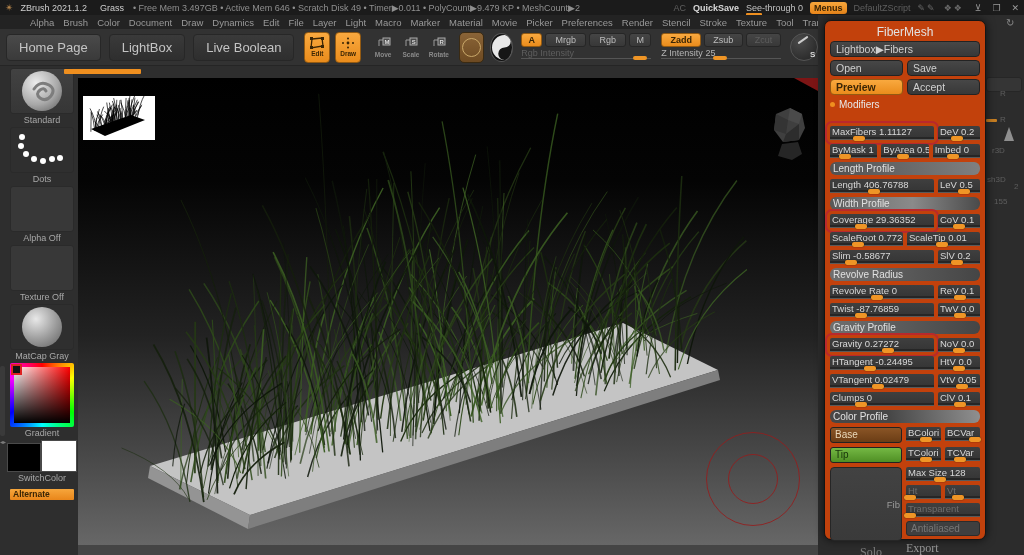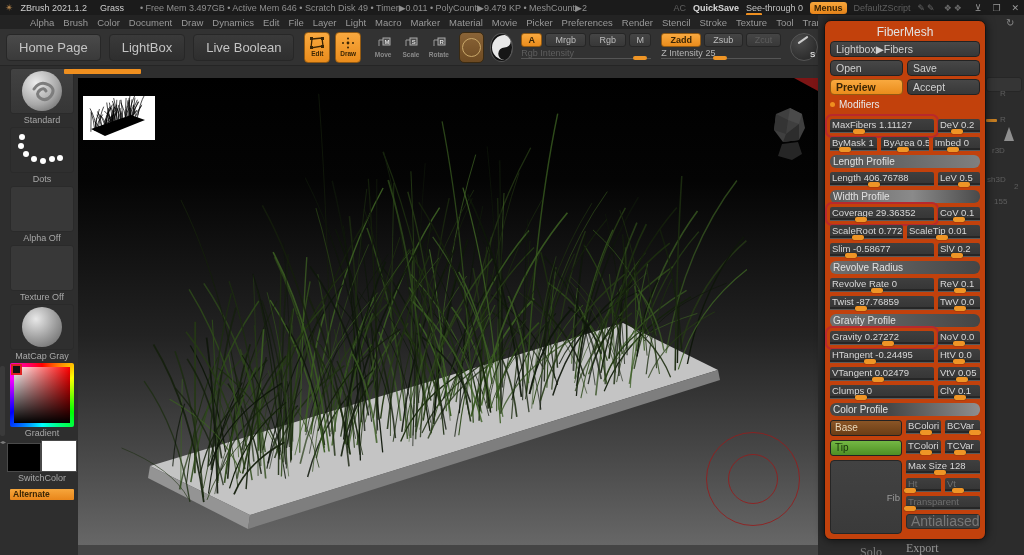--- a/index.html
+++ b/index.html
@@ -8,21 +8,21 @@
     background:#2e2e2e;color:#c8c8c8;
     font-family:"Liberation Sans",sans-serif;
     -webkit-font-smoothing:antialiased;
   }
   
   .titlebar{position:absolute;left:0;top:0;width:1024px;height:15px;background:#1b1b1b;
     display:flex;align-items:center;font-size:9px;color:#b0b0b0;padding:0 5px;box-sizing:border-box;gap:7px;}
   .titlebar .logo{color:#b3834a;font-size:10px;}
   .titlebar .app{color:#cfcfcf;}
   .titlebar .doc{color:#cfcfcf;margin-left:6px;}
-  .titlebar .stats{color:#8f8f8f;margin-left:9px;}
+  .titlebar .stats{color:#8f8f8f;margin-left:2px;}
   .titlebar .spacer{flex:1;}
   .titlebar .dim{color:#5f5f5f;}
   .titlebar .qs{color:#d8d8d8;font-weight:bold;}
   .titlebar .seethru{color:#c2c2c2;position:relative;}
   .titlebar .seethru .st-thumb{position:absolute;left:0;bottom:-3px;width:16px;height:3px;background:#ef8f1f;border-radius:1px;}
   .titlebar .menus-btn{background:linear-gradient(#f6a63c,#e9861a);color:#3a2505;font-weight:bold;
     border-radius:3px;padding:1px 4px;}
   .titlebar .tico{color:#6a6a6a;font-size:9px;letter-spacing:2px;}
   .titlebar .winctl{color:#9a9a9a;font-size:9px;margin-left:4px;}
   
@@ -104,21 +104,21 @@
   
   .fm{position:absolute;left:824px;top:20px;width:162px;height:520px;background:#c2410c;
     border:1px solid #141414;border-radius:7px;box-shadow:0 0 10px rgba(0,0,0,.65);
     padding:4px 5px;box-sizing:border-box;font-size:10px;}
   .fm-title{font-size:12px;color:#e2e2e2;text-align:center;height:16px;line-height:15px;}
   .fm-btn{background:linear-gradient(#474747,#383838);border:1px solid #232323;border-radius:4px;
     height:14px;line-height:14px;padding:0 5px;color:#d0d0d0;font-size:10.5px;margin-bottom:3px;white-space:nowrap;overflow:hidden;}
   .fm-btn.orange{background:linear-gradient(#f9a93f,#ea8c1c);color:#3a2505;border-color:#935a12;font-weight:bold;}
   .fm-row2{display:flex;gap:4px;margin-bottom:3px;}
   .fm-row2 .half{flex:1;}
-  .fm-sec{display:flex;align-items:center;gap:4px;height:12px;margin:2px 0 9px 0;color:#e8e8e8;}
+  .fm-sec{display:flex;align-items:center;gap:4px;height:12px;margin:2px 0 16px 0;color:#e8e8e8;}
   .fm-sec .dot{width:5px;height:5px;border-radius:50%;background:#ef8f1f;}
   .sl{position:relative;height:14px;background:linear-gradient(#3f3f3f,#343434);border-radius:2px;overflow:visible;}
   .sl .sl-text{font-size:9.5px;color:#d8d8d8;padding-left:2px;white-space:nowrap;overflow:hidden;display:block;height:12px;line-height:11px;}
   .sl .sl-track{position:absolute;left:0;right:0;bottom:0;height:2px;background:#262626;border-bottom:1px solid #5a5a5a;}
   .sl .sl-thumb{position:absolute;bottom:-1px;width:12px;height:5px;background:#ef9526;border-radius:2px;box-shadow:0 0 1px #000;}
   .sl.dim .sl-text{color:#6d6d6d;}
   .sl.hl{outline:2px solid #b9292c;outline-offset:3px;}
   .row{display:flex;gap:4px;margin-bottom:4px;}
   .row .w-main{width:104px;flex:none;}
   .row .w-side{flex:1;min-width:0;}
@@ -131,21 +131,21 @@
   .cbtn{height:14px;line-height:14px;font-size:10px;border-radius:3px;padding-left:4px;border:1px solid #222;}
   .cbtn.base{background:linear-gradient(#8a5526,#6b3d15);color:#ead9bb;}
   .cbtn.tip{background:linear-gradient(#74b844,#4f8f24);color:#16320a;}
   .fm-bottom{display:flex;gap:4px;margin-top:0px;}
   .tex-box{width:70px;height:72px;background:linear-gradient(#424242,#3a3a3a);border:1px solid #262626;border-radius:4px;
     flex:none;position:relative;}
   .tex-box .tb-lbl{position:absolute;right:1px;top:31px;font-size:9.5px;color:#9a9a9a;}
   .fm-bcol{flex:1;display:flex;flex-direction:column;gap:4px;min-width:0;}
   .fm-bcol .pair{display:flex;gap:4px;}
   .fm-bcol .pair .sl{flex:1;min-width:0;}
-  .ab-btn{height:13px;line-height:13px;font-size:14px;color:#777;background:#3f3f3f;border:1px solid #2c2c2c;border-radius:3px;padding-left:4px;}
+  .ab-btn{height:13px;line-height:13px;font-size:10px;color:#777;background:#3f3f3f;border:1px solid #2c2c2c;border-radius:3px;padding-left:4px;}
 </style>
 </head>
 <body>
 
 <div class="titlebar">
   <span class="logo">✴</span>
   <span class="app">ZBrush 2021.1.2</span>
   <span class="doc">Grass</span>
   <span class="stats">• Free Mem 3.497GB • Active Mem 646 • Scratch Disk 49 • Timer▶0.011 • PolyCount▶9.479 KP • MeshCount▶2</span>
   <span class="spacer"></span>

